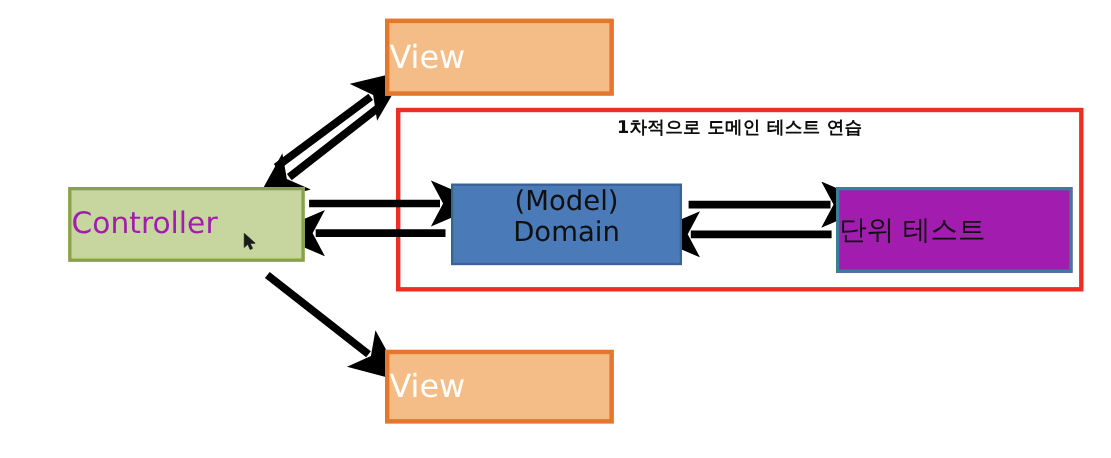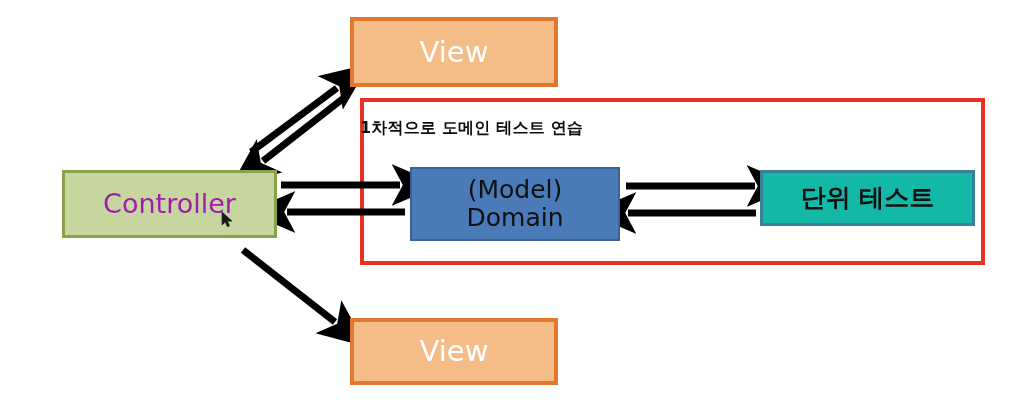--- a/index.html
+++ b/index.html
@@ -15,21 +15,20 @@
     overflow: hidden;
     font-family: "DejaVu Sans", "Liberation Sans", sans-serif;
   }
 
   
   .box {
     position: absolute;
     box-sizing: border-box;
     display: flex;
     align-items: center;
-    justify-content: center;
     text-align: center;
     line-height: 1.12;
   }
 
   
   .view-box {
     background: #f4bd87;
     border: 4px solid #e2772e;
     color: #ffffff;
     font-size: 29px;
@@ -53,47 +52,47 @@
     left: 360px; top: 98px;
     width: 625px; height: 167px;
     box-sizing: border-box;
     border: 4px solid #ec2f23;
     background: transparent;
   }
 
   
   #group-title {
     position: absolute;
-    left: 360px; top: 118px;
+    left: 360px; top: 106px;
     width: 625px;
+    text-align: center;
     font-size: 16px;
     font-weight: bold;
     color: #0d0d0d;
     letter-spacing: .2px;
   }
 
   
   #domain-box {
     left: 410px; top: 167px; width: 210px; height: 74px;
     background: #4a7ab8;
     border: 2px solid #3a6296;
     color: #101010;
     font-size: 25px;
     flex-direction: column;
   }
   #domain-box .ln { display: block; }
 
   
   #unittest-box {
-    left: 760px; top: 170px; width: 215px; height: 56px;
-    background: #14b8a6;
+    left: 760px; top: 170px; width: 215px; height: 78px;
+    background: #a21caf;
     border: 3px solid #3b7e99;
     color: #101010;
     font-size: 25px;
-    font-weight: bold;
   }
 
   
   #arrow-layer {
     position: absolute;
     left: 0; top: 0;
     width: 1010px; height: 416px;
     pointer-events: none;
   }
 

